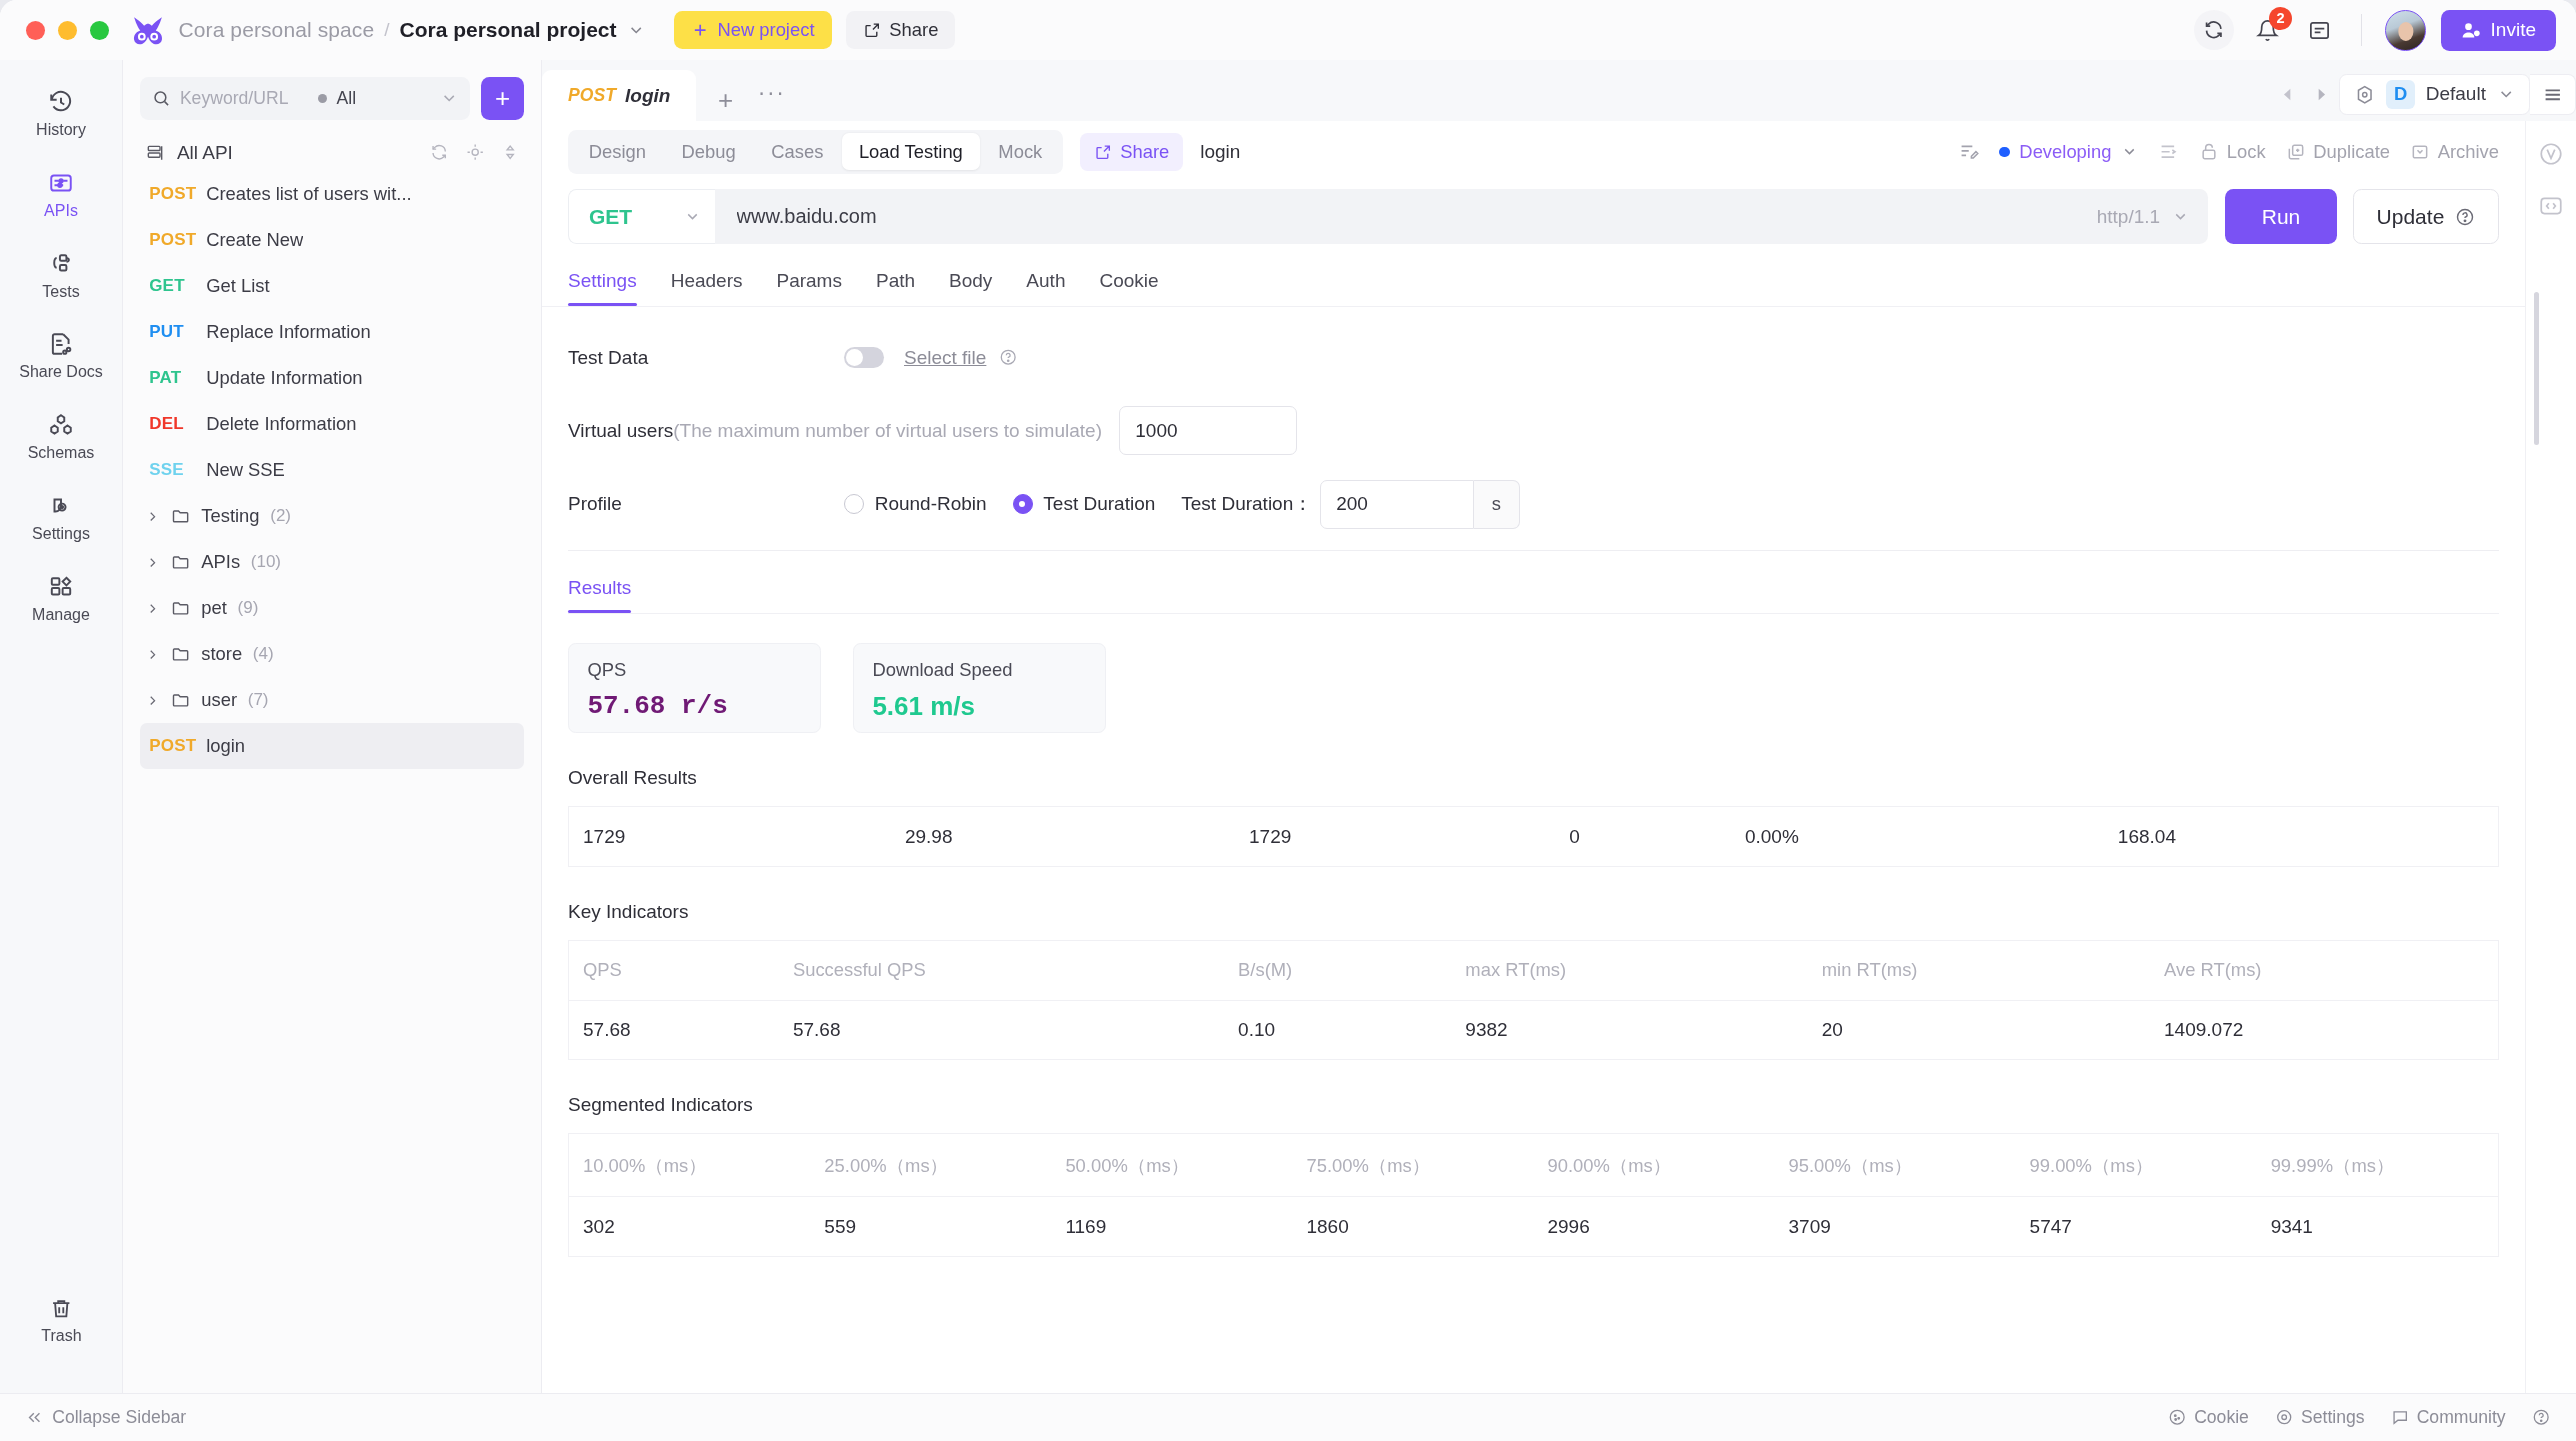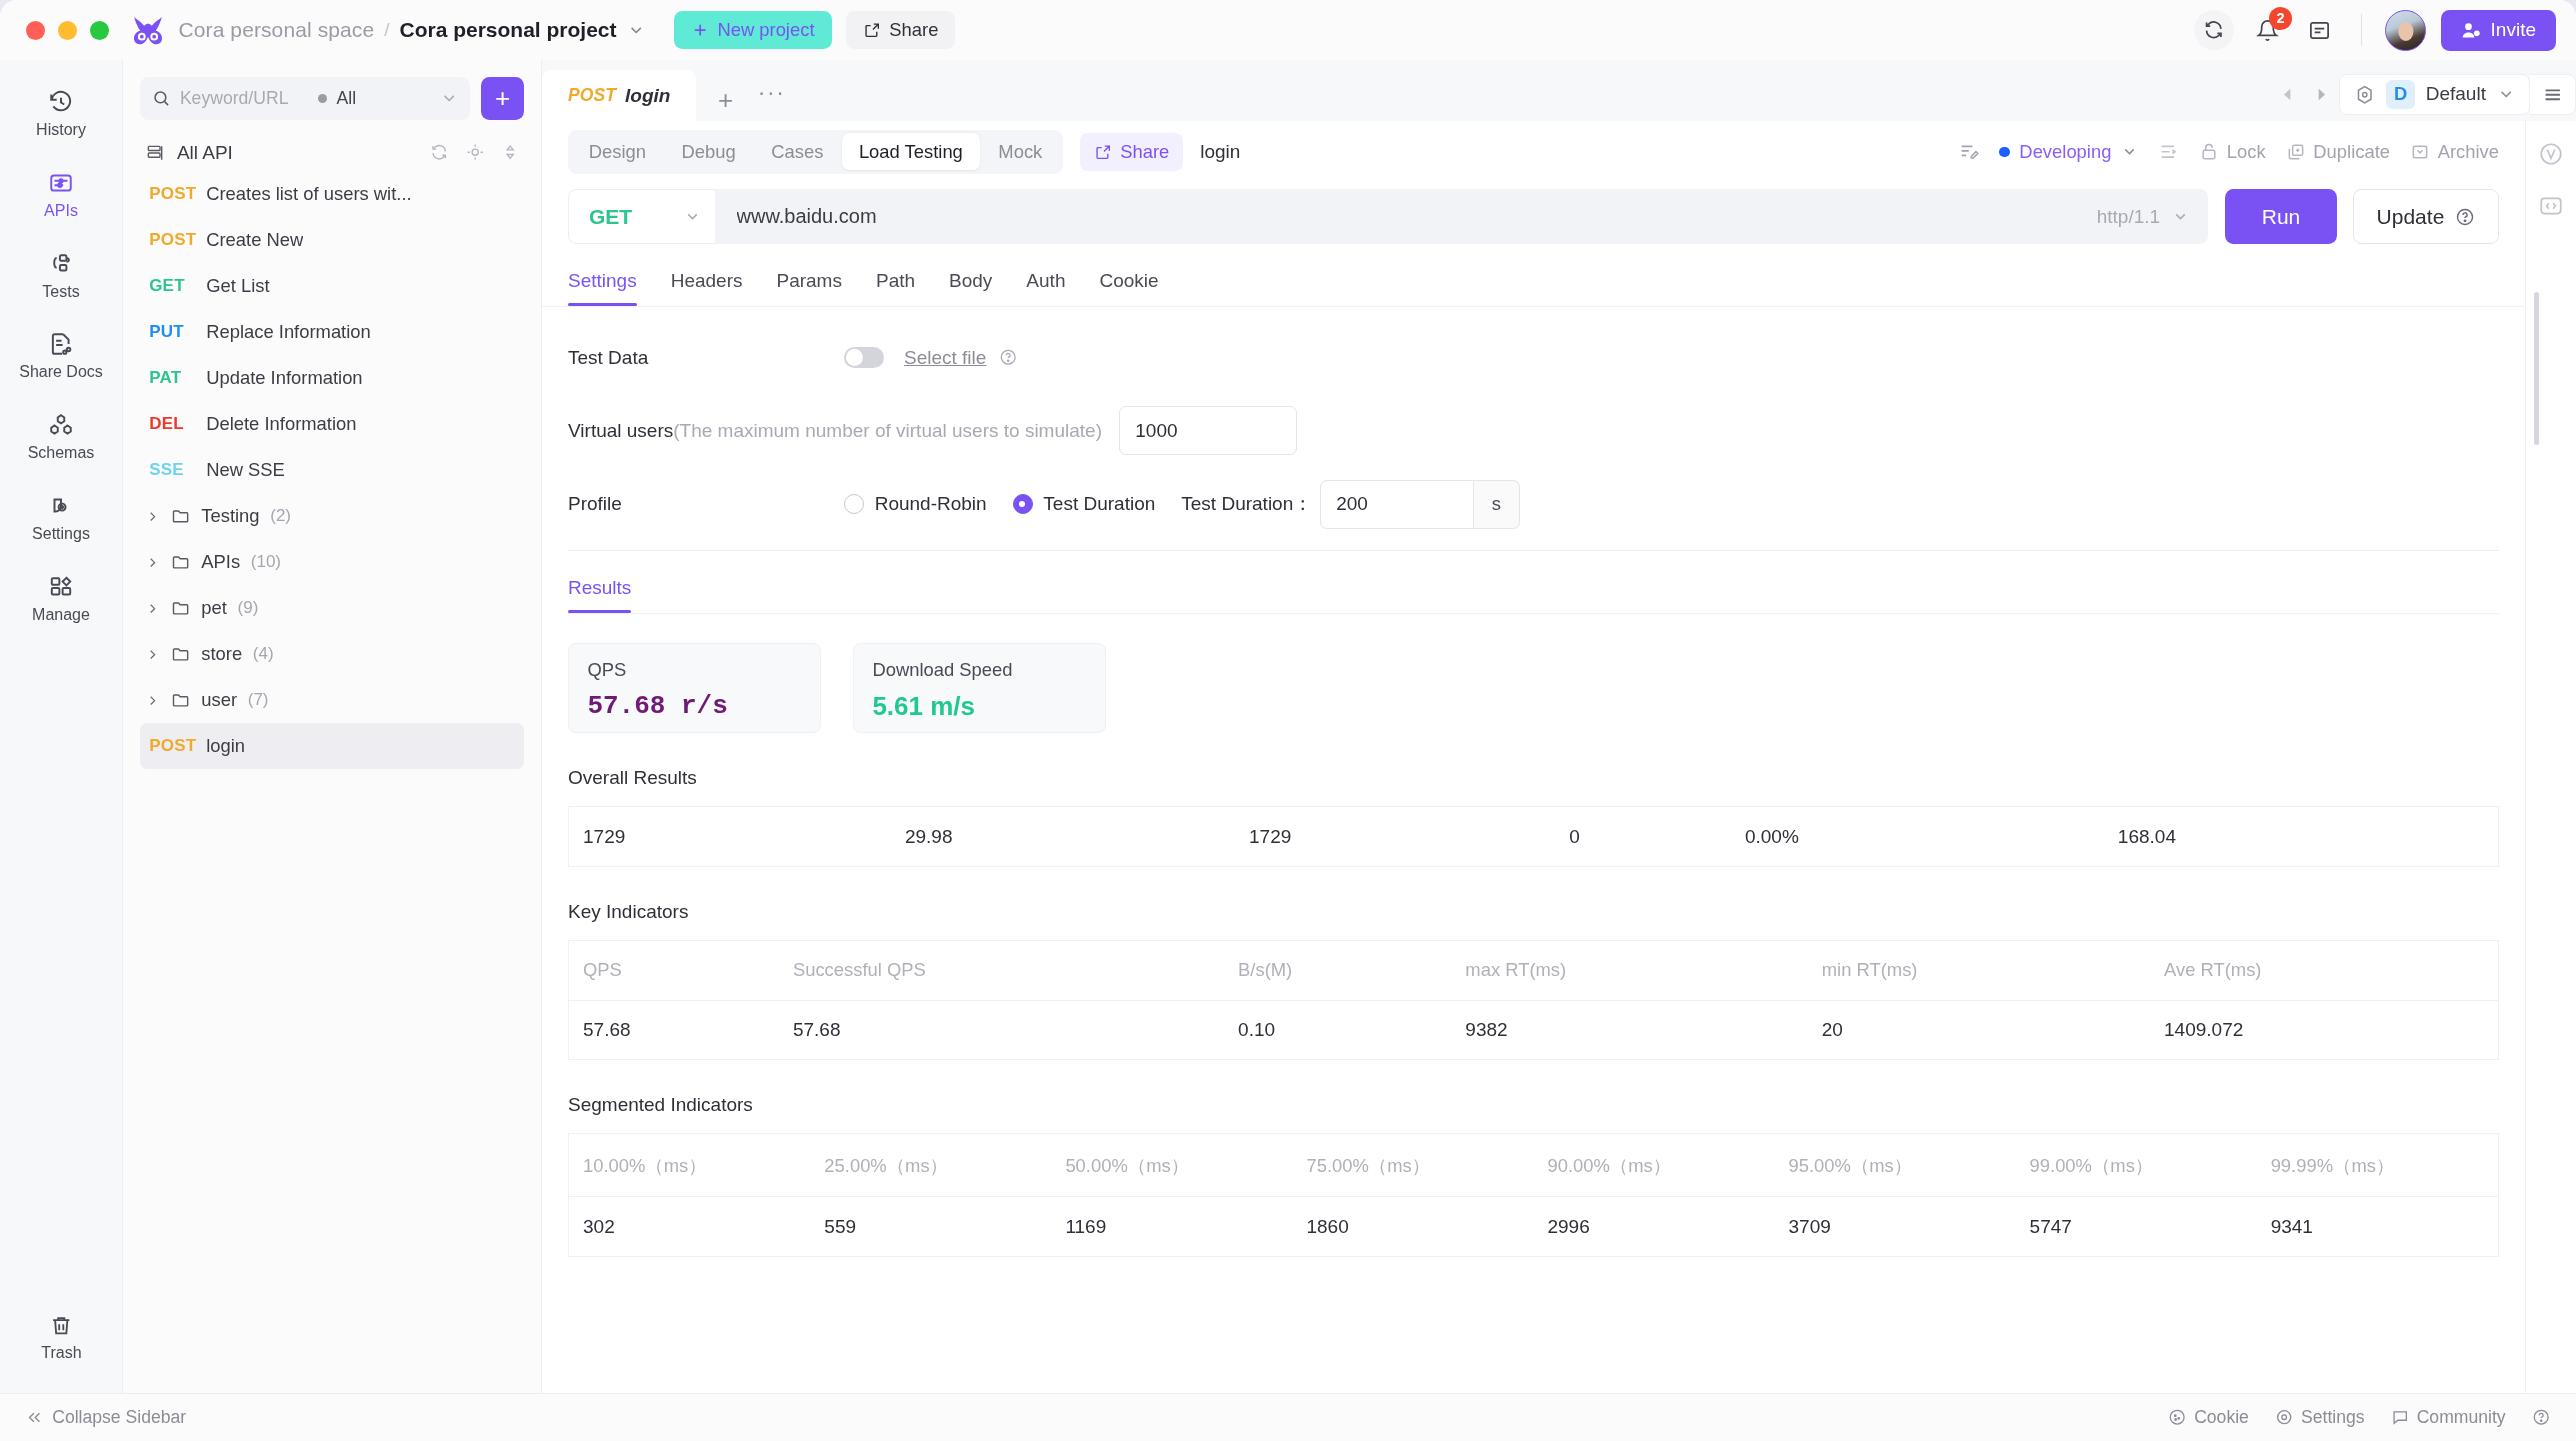--- a/index.html
+++ b/index.html
@@ -33,21 +33,21 @@
   .owl { width: 34px; height: 31px; margin-right: 14px; flex: 0 0 34px; }
   .crumb-space { font-size: 21px; color: #9b9ba5; letter-spacing:0.1px;}
   .crumb-sep { font-size: 19px; color: #c3c3cc; margin: 0 10px; }
   .crumb-proj { font-size: 21px; color: #1f1f27; font-weight: 700; }
   .chev { display:inline-block; margin-left: 10.7px; color:#86868f; }
   .tb-btn {
     display: flex; align-items: center; gap: 8.4px;
     height: 38px; padding: 0 17px; border-radius: 8.4px;
     font-size: 18.4px; cursor: pointer; white-space: nowrap;
   }
-  .tb-new { background: #5eead4; color: #7a52f4; margin-left: 28px; font-weight: 500;}
+  .tb-new { background: #fde047; color: #7a52f4; margin-left: 28px; font-weight: 500;}
   .tb-share { background: #f2f2f5; color: #2f2f38; margin-left: 14px; }
   .tb-right { margin-left: auto; display: flex; align-items: center; gap: 15.3px; }
   .circ-btn {
     width: 40px; height: 40px; border-radius: 50%;
     background: #f4f4f7; display: flex; align-items: center; justify-content: center;
     cursor: pointer;
   }
   .plain-btn {
     width: 37px; height: 37px; display: flex; align-items: center; justify-content: center;
     cursor: pointer; position: relative;
@@ -86,21 +86,21 @@
     display: flex; flex-direction: column; align-items: center;
     padding-top: 18.4px; position: relative;
   }
   .rail-item {
     width: 123px; padding: 10.7px 0 7.7px; display: flex; flex-direction: column;
     align-items: center; gap: 6.1px; cursor: pointer; margin-bottom: 12.3px;
   }
   .rail-label { font-size: 16px; color: #4a4a55; font-weight: 500; }
   .rail-item.active .rail-label { color: #7a52f4; }
   .rail-item.active svg { stroke: #7a52f4; }
-  .rail-bottom { position: absolute; bottom: 11px; left: 0; width: 123px; }
+  .rail-bottom { position: absolute; bottom: 28px; left: 0; width: 123px; }
 
   
   .list {
     width: 419px; flex: 0 0 419px; background: #fbfbfc;
     border-right: 0.8px solid #ececf1; display: flex; flex-direction: column;
     padding: 17px 17px 0 17px;
   }
   .search-row { display: flex; align-items: center; gap: 10.7px; }
   .search-box {
     flex: 1; height: 43px; background: #f2f3f6; border-radius: 8.4px;

